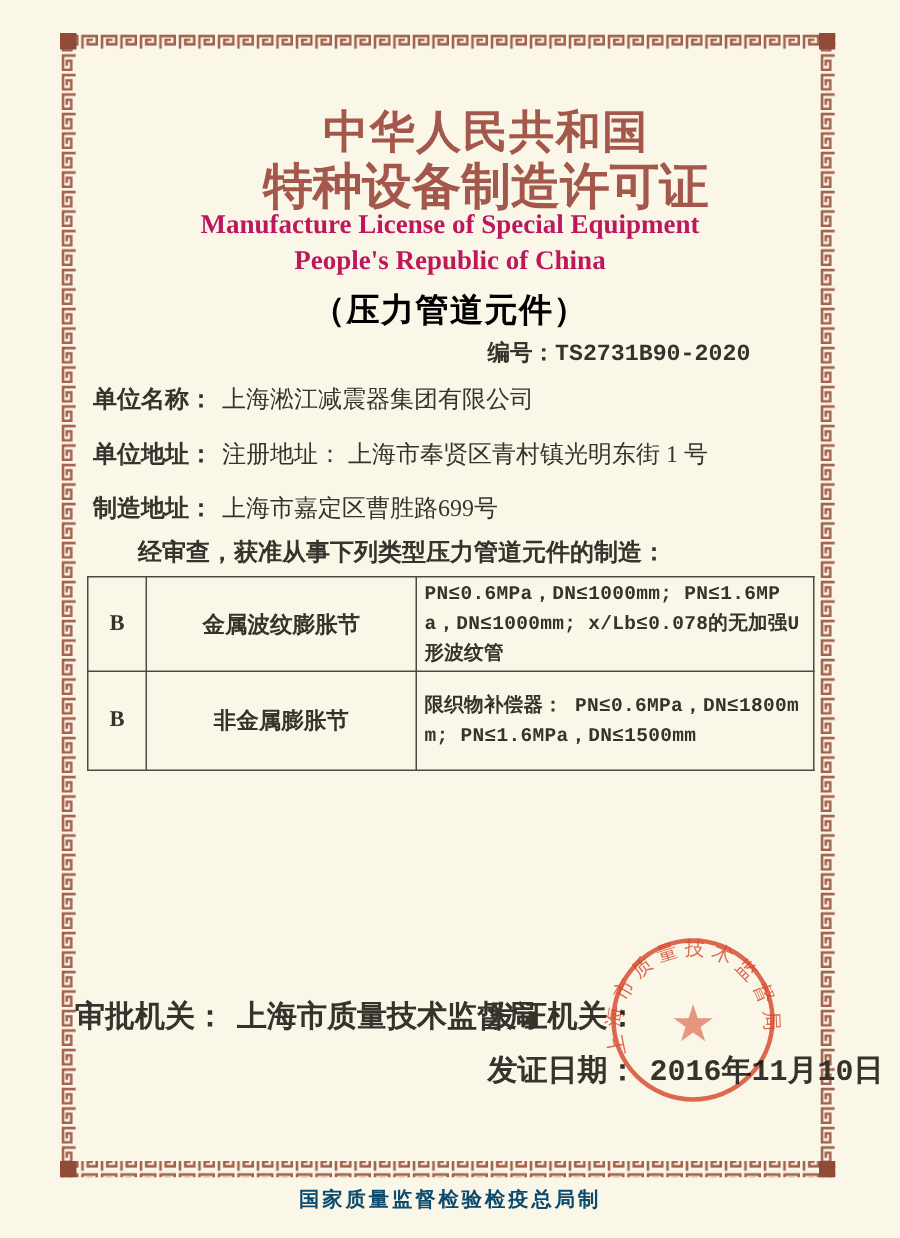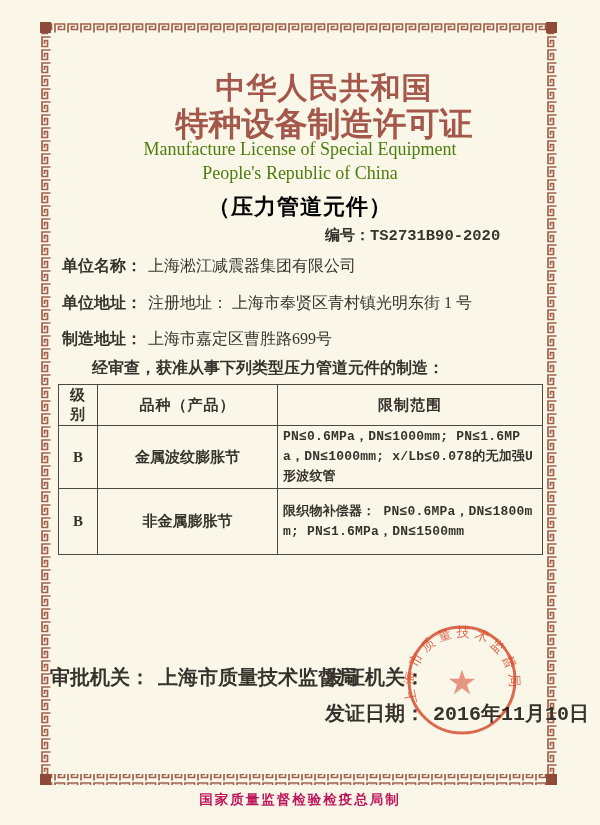--- a/index.html
+++ b/index.html
@@ -7,21 +7,21 @@
     position:relative; width:600px; height:825px; overflow:hidden;
     background:#fbf7e8; color:#37332c;
     font-family:"Liberation Serif", serif;
   }
   .abs { position:absolute; }
   .center { left:0; width:600px; text-align:center; }
 
   .title-cn { color:#a3584b; font-weight:700;margin-left:24px; }
   .title-cn.l1 { top:68px; font-size:30px; letter-spacing:1px; }
   .title-cn.l2 { top:102px; font-size:33px; letter-spacing:0px; }
-  .title-en { color:#4d7c0f; font-weight:400; font-size:18px; }
+  .title-en { color:#be185d; font-weight:700; font-size:18px; }
   .title-en.l1 { top:139px; }
   .title-en.l2 { top:163px; }
   .subtitle { top:192px; font-size:22px; font-weight:700; color:#000000; letter-spacing:1px; }
 
   .license-line { top:226px; left:325px; font-size:15px; font-weight:700; }
   .mono { font-family:"Liberation Mono", monospace; }
   .license-line .val { font-size:15.5px; font-weight:700; }
 
   .frow { left:62px; font-size:16px; white-space:nowrap; }
   .frow .lbl { font-weight:700;margin-top:23px; }
@@ -53,21 +53,21 @@
   .brow.left  { left:50px; }
   .brow.right { left:325px; }
   .brow.y1 { top:664px; }
   .brow.y2 { top:695px; }
   .brow.y3 { top:664px; }
   .brow.y4 { top:700px; }
 
   .stamp { position:absolute; left:392px; top:608px; mix-blend-mode:multiply; }
 
   .footer-note {
-    top:791px; font-size:13.5px; color:#be185d; letter-spacing:2px; font-weight:600;
+    top:791px; font-size:13.5px; color:#0c4a6e; letter-spacing:2px; font-weight:600;
   }
 </style>
 </head>
 <body>
 
 <div class="page">
 
   <svg class="abs" style="left:40px; top:22px;" width="517" height="763" viewBox="0 0 517 763">
     <defs>
       <pattern id="mea-h" width="13" height="11" patternUnits="userSpaceOnUse">
@@ -109,25 +109,20 @@
 
   <div class="abs intro">经审查，获准从事下列类型压力管道元件的制造：</div>
 
   <table class="tbl">
     <colgroup>
       <col class="col-level">
         <col class="col-prod">
         <col class="col-range">
     </colgroup>
     <tbody>
-        <tr>
-      <th>级别</th>
-      <th>品种（产品）</th>
-      <th>限制范围</th>
-    </tr>
     <tr class="row1">
       <td class="c">B</td>
       <td class="c">金属波纹膨胀节</td>
       <td class="range">PN≤0.6MPa，DN≤1000mm; PN≤1.6MPa，DN≤1000mm; x/Lb≤0.078的无加强U形波纹管</td>
     </tr>
     <tr class="row2">
       <td class="c">B</td>
       <td class="c">非金属膨胀节</td>
       <td class="range">限织物补偿器： PN≤0.6MPa，DN≤1800mm; PN≤1.6MPa，DN≤1500mm</td>
     </tr>

